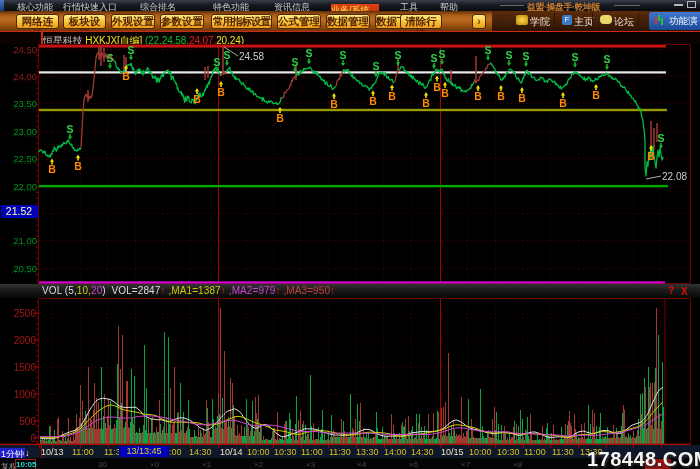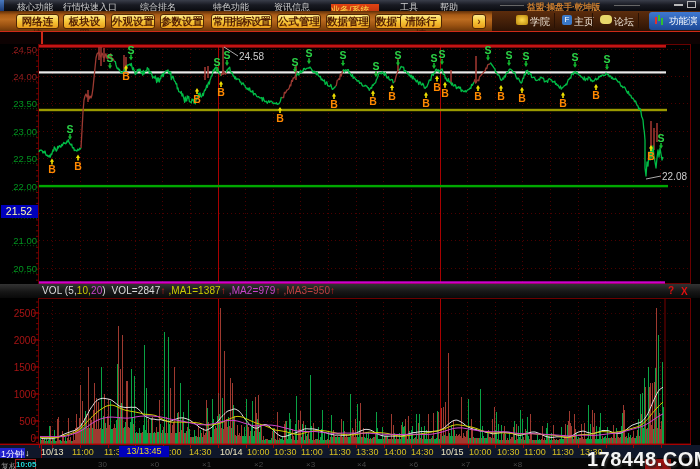--- a/index.html
+++ b/index.html
@@ -58,20 +58,21 @@
         <div style="position:absolute;left:157px;top:1px;width:51px;height:18px;background:linear-gradient(#3f78d0,#1c4896);border-radius:3px 0 0 3px">
         <span style="position:absolute;left:6px;top:5px;width:2px;height:7px;background:#e03030"></span>
         <span style="position:absolute;left:9px;top:3px;width:2px;height:6px;background:#30c030"></span>
         <span style="position:absolute;left:12px;top:6px;width:2px;height:7px;background:#30c030"></span>
         <span style="position:absolute;left:20px;top:3px;color:#fff;font-size:9.5px">功能演</span>
       </div>
     </div>
   </div>
   <div id="infobar" class="ab">
     <div style="position:absolute;left:41px;top:-1.5px;width:1.5px;height:13px;background:#cf2a18"></div>
+    <div style="position:absolute;left:43px;top:1px;white-space:nowrap;letter-spacing:-0.1px"><span style="color:#c8c8c8">恒星科技</span> <span style="color:#e8e820">HXKJX[自编]</span> <span style="color:#00c030">(22,24.58,</span><span style="color:#e02020">24.07,</span><span style="color:#e8e820">20.24)</span></div>
   </div>
   <svg width="700" height="240" style="position:absolute;left:0;top:44px">
       <rect x="0" y="0" width="700" height="240" fill="#000"></rect>
       <line x1="39" y1="5.5" x2="690" y2="5.5" stroke="#4c0000" stroke-width="1" stroke-dasharray="1 3" shape-rendering="crispEdges"></line>
       <line x1="12" y1="9.5" x2="38" y2="10.0" stroke="#6a0808" stroke-width="1" stroke-dasharray="1 2"></line>
       <line x1="39" y1="32.5" x2="690" y2="32.5" stroke="#4c0000" stroke-width="1" stroke-dasharray="1 3" shape-rendering="crispEdges"></line>
       <line x1="12" y1="36.9" x2="38" y2="37.4" stroke="#6a0808" stroke-width="1" stroke-dasharray="1 2"></line>
       <line x1="39" y1="59.5" x2="690" y2="59.5" stroke="#4c0000" stroke-width="1" stroke-dasharray="1 3" shape-rendering="crispEdges"></line>
       <line x1="12" y1="64.3" x2="38" y2="64.8" stroke="#06520a" stroke-width="1" stroke-dasharray="1 2"></line>
       <line x1="39" y1="87.5" x2="690" y2="87.5" stroke="#4c0000" stroke-width="1" stroke-dasharray="1 3" shape-rendering="crispEdges"></line>

